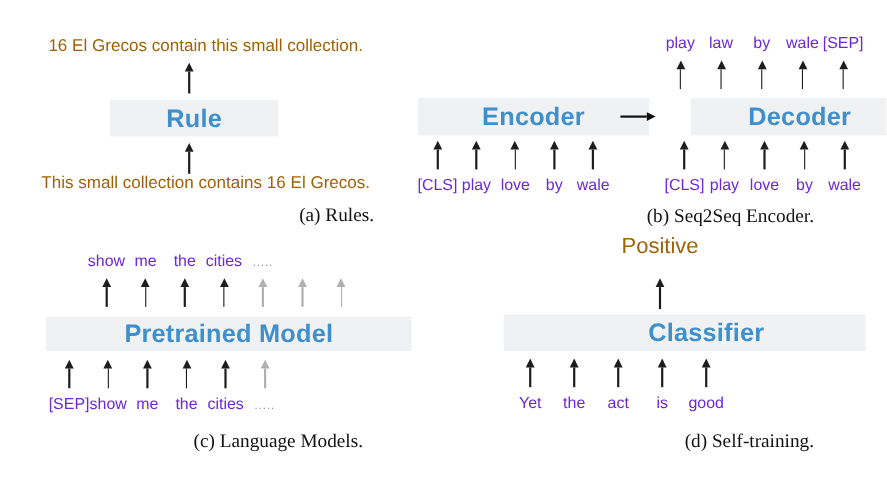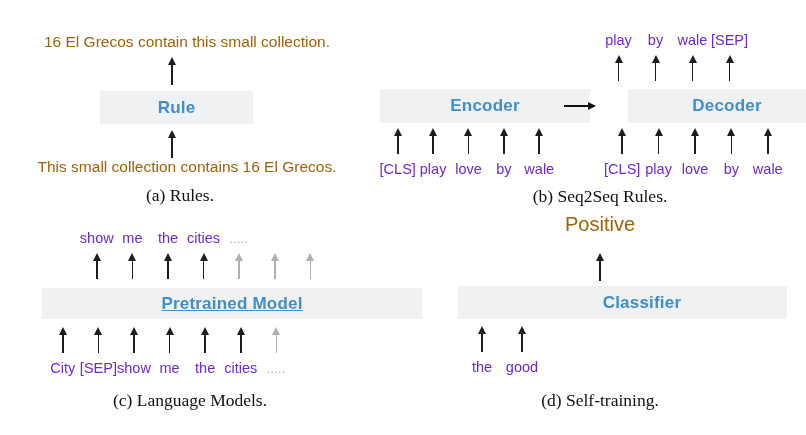--- a/index.html
+++ b/index.html
@@ -4,25 +4,25 @@
 <style>
   html,body{margin:0;padding:0;background:#fff;}
   .stage{
     position:relative;width:806px;height:435px;background:#ffffff;
     font-family:"Liberation Sans",sans-serif;overflow:hidden;
   }
   .abs{position:absolute;}
   .sent{font-size:15.5px;color:#a16207;text-align:center;white-space:nowrap;}
   .box{
     background:var(--boxbg,#f0f1f2);display:flex;align-items:center;justify-content:center;
-    font-weight:bold;font-size:17px;color:var(--accent,#3e8fcb);letter-spacing:.2px;white-space:nowrap;
+    font-weight:bold;font-size:23px;color:var(--accent,#3e8fcb);letter-spacing:.2px;white-space:nowrap;
   }
   .caption{
     font-family:"Liberation Serif",serif;font-size:17.5px;color:#111;
-    text-align:center;white-space:nowrap;
+    text-align:right;white-space:nowrap;
   }
   .tok-row{display:flex;}
   .tok-col{display:flex;flex-direction:column;align-items:center;width:var(--slot,36px);}
   .tok-col > *:first-child{margin-bottom:6px;}
   .tok-label{font-size:14.5px;color:#6d28d9;white-space:nowrap;height:18px;line-height:18px;}
   .tok-label.dots{font-size:10px;color:#8c8c8c;letter-spacing:1px;line-height:22px;}
   .arrow-up{--c:var(--arrblack,#1d1d1d);display:flex;flex-direction:column;align-items:center;width:10px;height:26px;}
   .arrow-up.tall{height:28px;}
   .arrow-up.gray{--c:var(--arrgray,#b0b0b0);}
   .arrow-up .head{width:0;height:0;border-left:4.5px solid transparent;border-right:4.5px solid transparent;border-bottom:8px solid var(--c);}
@@ -56,20 +56,27 @@
   <div>
     <div class="abs tok-row" style="left:600px;top:31px;--slot:37px;">
         <div class="tok-col">
           <div class="tok-label">play</div>
           <div class="arrow-up">
             <i class="head"></i>
             <i class="stem"></i>
           </div>
         </div>
         <div class="tok-col">
+          <div class="tok-label">law</div>
+          <div class="arrow-up">
+            <i class="head"></i>
+            <i class="stem"></i>
+          </div>
+        </div>
+        <div class="tok-col">
           <div class="tok-label">by</div>
           <div class="arrow-up">
             <i class="head"></i>
             <i class="stem"></i>
           </div>
         </div>
         <div class="tok-col">
           <div class="tok-label">wale</div>
           <div class="arrow-up">
             <i class="head"></i>
@@ -164,21 +171,21 @@
         </div>
         <div class="tok-col">
           <div class="arrow-up">
             <i class="head"></i>
             <i class="stem"></i>
           </div>
           <div class="tok-label">wale</div>
         </div>
       </div>
 
-    <div class="abs caption" style="left:460px;top:186px;width:280px;">(b) Seq2Seq Rules.</div>
+    <div class="abs caption" style="left:460px;top:186px;width:280px;">(b) Seq2Seq Encoder.</div>
   </div>
 
   <div>
     <div class="abs tok-row" style="left:79px;top:229px;--slot:35.6px;">
         <div class="tok-col">
           <div class="tok-label">show</div>
           <div class="arrow-up">
             <i class="head"></i>
             <i class="stem"></i>
           </div>
@@ -220,32 +227,25 @@
         </div>
         <div class="tok-col">
           <div class="tok-label"></div>
           <div class="arrow-up gray">
             <i class="head"></i>
             <i class="stem"></i>
           </div>
         </div>
       </div>
 
-    <div class="abs box" style="left:42px;top:288px;width:380px;height:31px;text-decoration:underline;">
+    <div class="abs box" style="left:42px;top:288px;width:332px;height:31px;">
       <span>Pretrained Model</span>
     </div>
 
     <div class="abs tok-row" style="left:45px;top:327px;--slot:35.6px;">
-        <div class="tok-col">
-          <div class="arrow-up">
-            <i class="head"></i>
-            <i class="stem"></i>
-          </div>
-          <div class="tok-label">City</div>
-        </div>
         <div class="tok-col">
           <div class="arrow-up">
             <i class="head"></i>
             <i class="stem"></i>
           </div>
           <div class="tok-label">[SEP]</div>
         </div>
         <div class="tok-col">
           <div class="arrow-up">
             <i class="head"></i>
@@ -296,21 +296,42 @@
     <div class="abs box" style="left:458px;top:286px;width:290px;height:33px;padding-left:39px;">
       <span>Classifier</span>
     </div>
 
     <div class="abs tok-row" style="left:462px;top:326px;--slot:40px;">
         <div class="tok-col">
           <div class="arrow-up">
             <i class="head"></i>
             <i class="stem"></i>
           </div>
+          <div class="tok-label">Yet</div>
+        </div>
+        <div class="tok-col">
+          <div class="arrow-up">
+            <i class="head"></i>
+            <i class="stem"></i>
+          </div>
           <div class="tok-label">the</div>
+        </div>
+        <div class="tok-col">
+          <div class="arrow-up">
+            <i class="head"></i>
+            <i class="stem"></i>
+          </div>
+          <div class="tok-label">act</div>
+        </div>
+        <div class="tok-col">
+          <div class="arrow-up">
+            <i class="head"></i>
+            <i class="stem"></i>
+          </div>
+          <div class="tok-label">is</div>
         </div>
         <div class="tok-col">
           <div class="arrow-up">
             <i class="head"></i>
             <i class="stem"></i>
           </div>
           <div class="tok-label">good</div>
         </div>
       </div>
 

